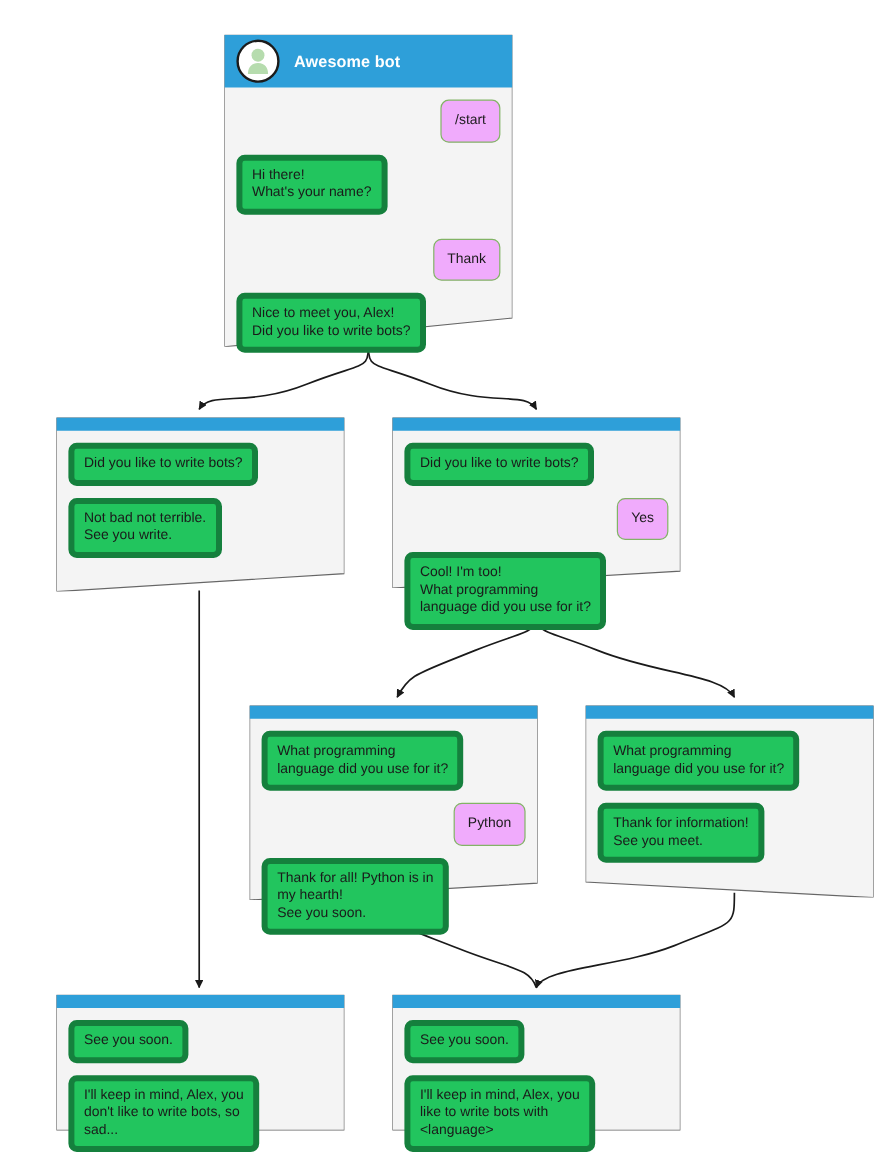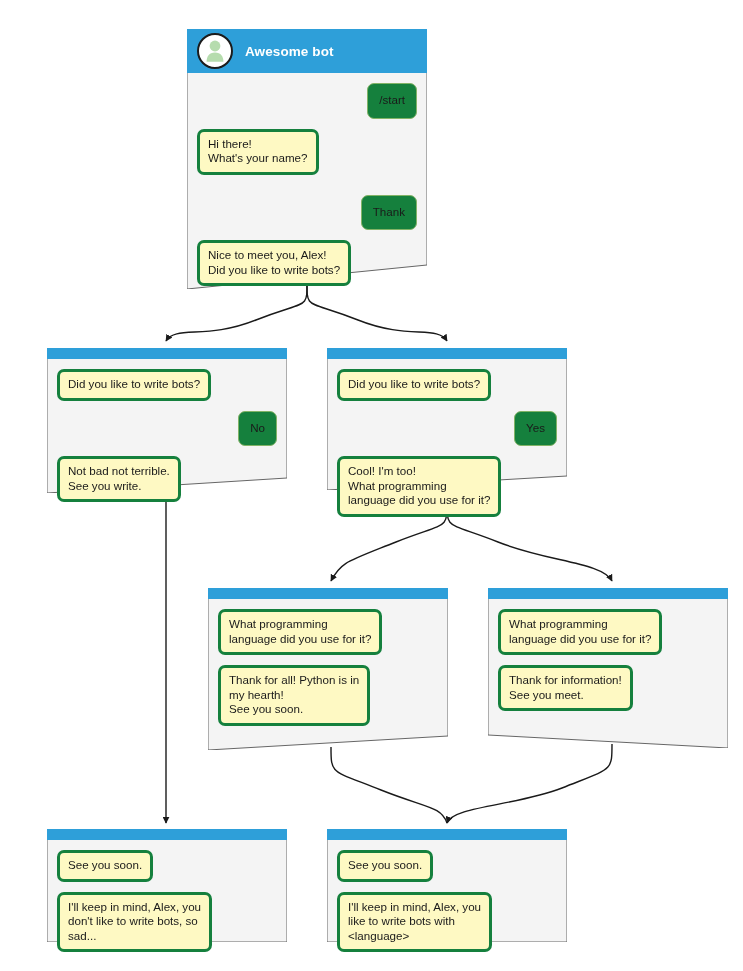--- a/index.html
+++ b/index.html
@@ -86,25 +86,25 @@
     border-radius: 7px;
     padding: 5px 8px 6px 8px;
     font-size: 11.6px;
     line-height: 14.5px;
     color: #1a1a1a;
     box-sizing: border-box;
     white-space: pre-line;
     max-width: 84%;
   }
   .bubble.bot {
-    background: #fef9c3;
-    border: 3px solid #15803d;
+    background: #22c55e;
+    border: 5px solid #15803d;
   }
   .bubble.user {
-    background: #15803d;
+    background: #f0abfc;
     border: 1px solid #82b366;
     padding: 9px 11px 10px 11px;
   }
   .spacer { height: 10px; }
 </style>
 </head>
 <body>
 
 <div id="canvas">
 
@@ -165,23 +165,20 @@
   <div class="node" style="left:31px; top:348px; width:240px; height:145px;">
     <svg class="node-shape" viewBox="0 0 240 145" preserveAspectRatio="none">
       <path d="M 0,0 L 240,0 L 240,130 L 0,145 Z" fill="#f4f4f4" stroke="#666666" stroke-width="1"></path>
       <path d="M 0,0 L 240,0 L 240,11 L 0,11 Z" fill="#2e9fd9" stroke="none"></path>
     </svg>
     <div class="node-inner" style="padding-top:11px;">
       <div class="thread">
         <div class="row left">
           <div class="bubble bot">Did you like to write bots?</div>
         </div>
-        <div class="row right">
-          <div class="bubble user">No</div>
-        </div>
         <div class="row left">
           <div class="bubble bot">Not bad not terrible.
 See you write.</div>
         </div>
       </div>
     </div>
   </div>
 
   <div class="node" style="left:311px; top:348px; width:240px; height:142px;">
     <svg class="node-shape" viewBox="0 0 240 142" preserveAspectRatio="none">
@@ -209,20 +206,23 @@
     <svg class="node-shape" viewBox="0 0 240 162" preserveAspectRatio="none">
       <path d="M 0,0 L 240,0 L 240,148 L 0,162 Z" fill="#f4f4f4" stroke="#666666" stroke-width="1"></path>
       <path d="M 0,0 L 240,0 L 240,11 L 0,11 Z" fill="#2e9fd9" stroke="none"></path>
     </svg>
     <div class="node-inner" style="padding-top:11px;">
       <div class="thread">
         <div class="row left">
           <div class="bubble bot">What programming
 language did you use for it?</div>
         </div>
+        <div class="row right">
+          <div class="bubble user">Python</div>
+        </div>
         <div class="row left">
           <div class="bubble bot">Thank for all! Python is in
 my hearth!
 See you soon.</div>
         </div>
       </div>
     </div>
   </div>
 
   <div class="node" style="left:472px; top:588px; width:240px; height:160px;">

